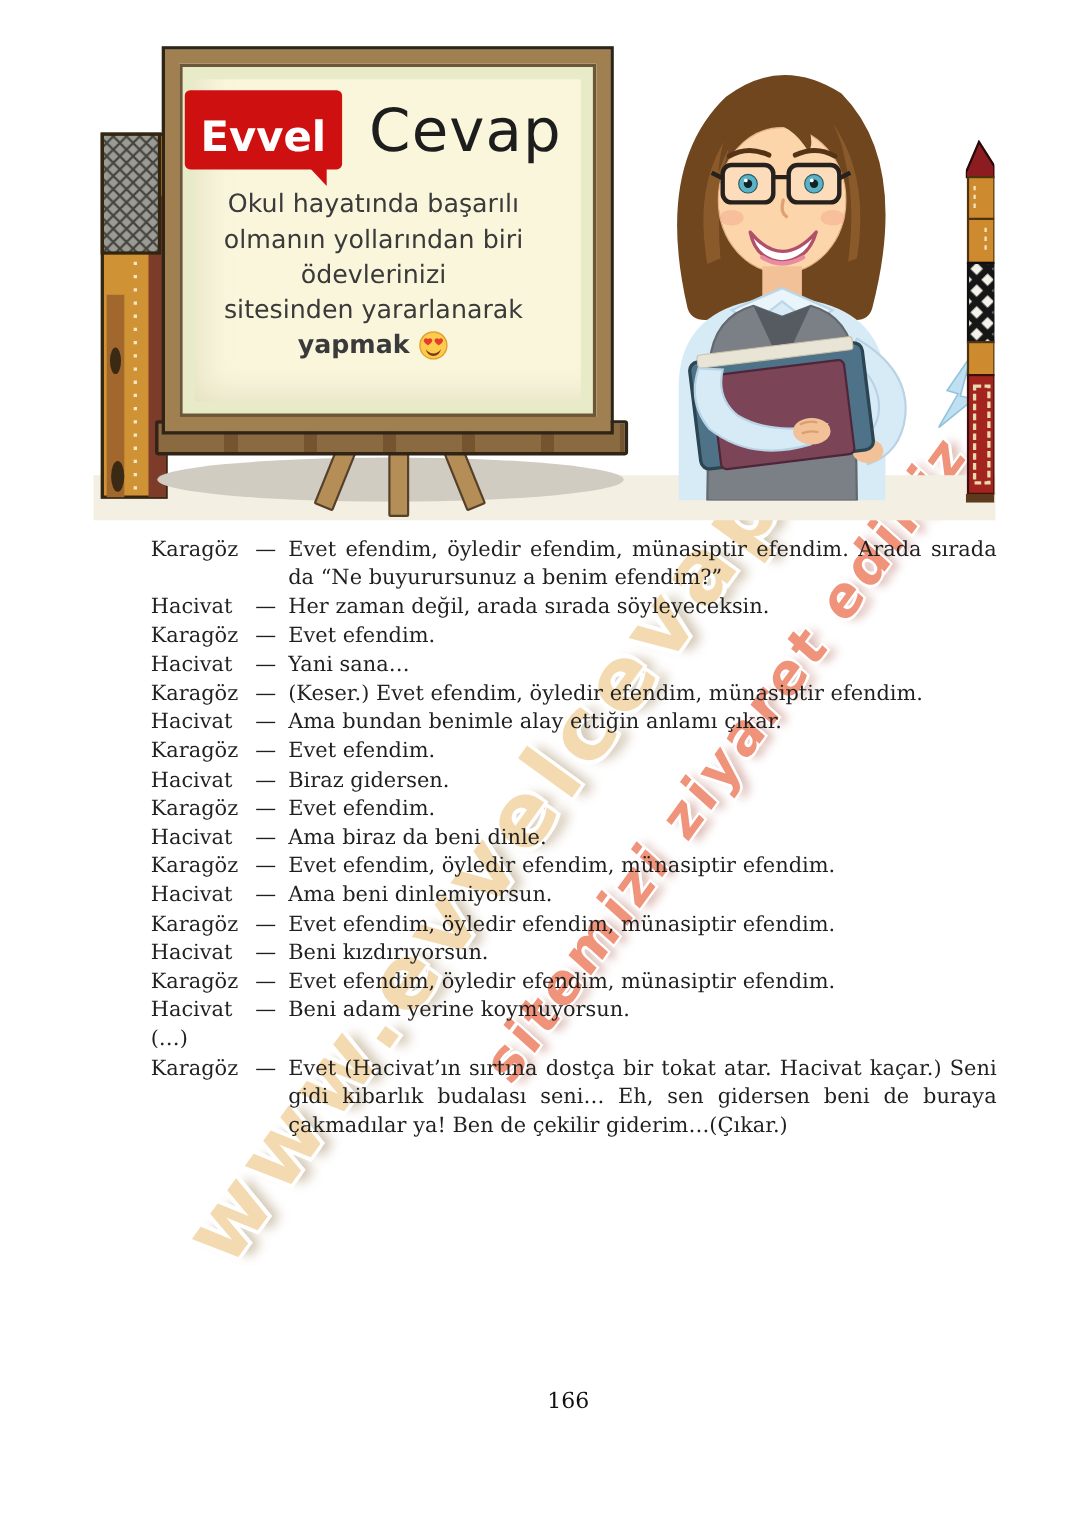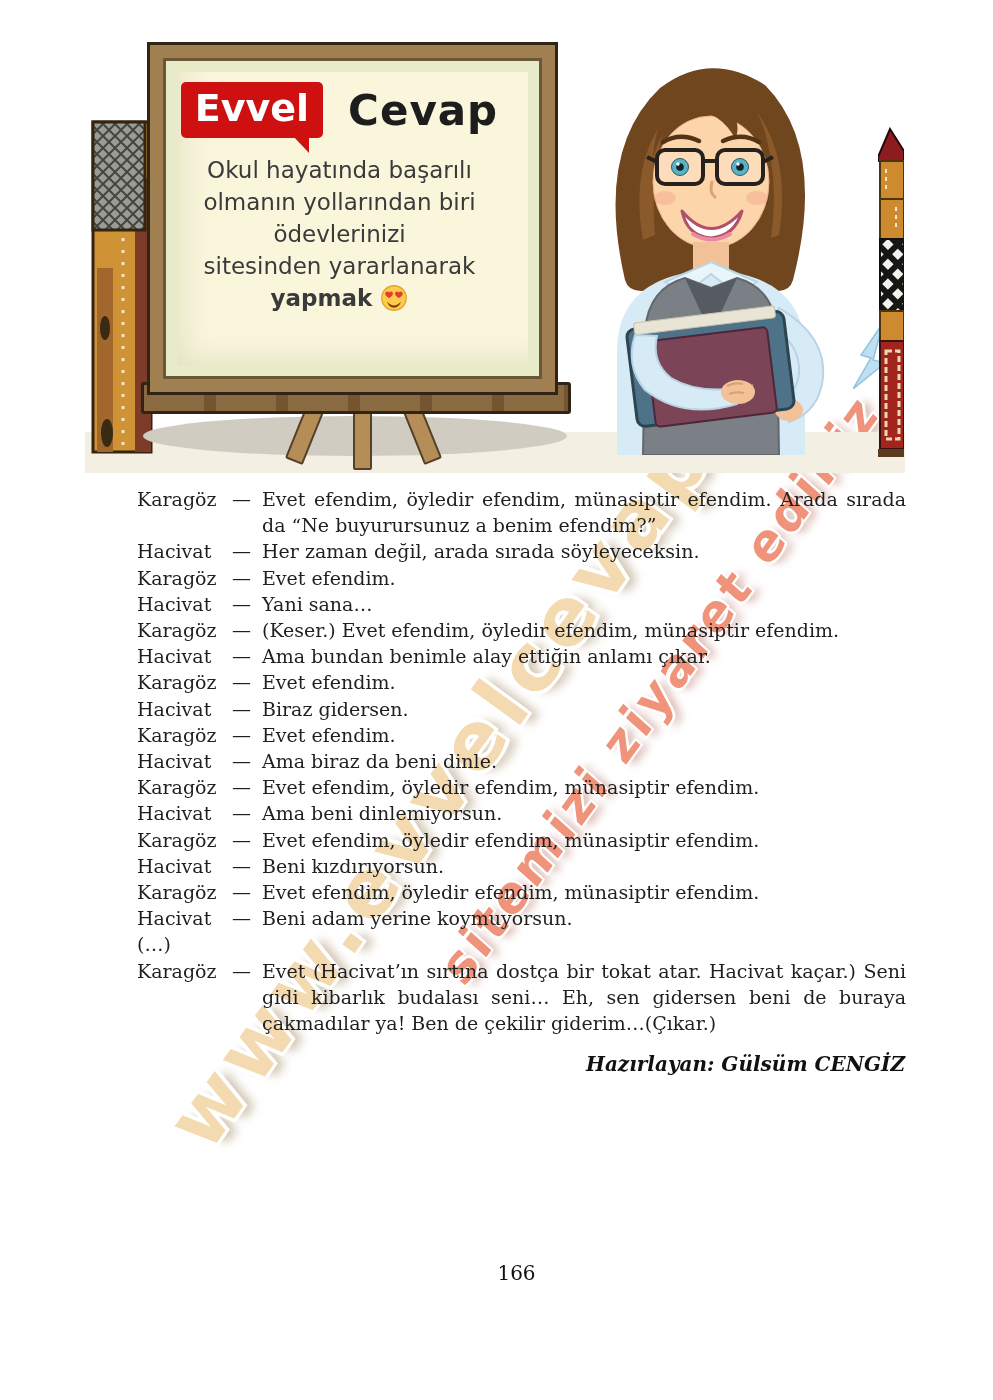--- a/index.html
+++ b/index.html
@@ -32,24 +32,24 @@
       background:repeating-linear-gradient(90deg,#8a6a40 0 60px,#74552f 60px 72px);
       border:3px solid #2f2416;border-radius:3px;}
   .easel-board{position:absolute;left:65px;top:15px;width:379px;height:321px;
       background:#faf6dc;border:13px solid #a08050;outline:3px solid #2f2416;
       box-shadow:inset 0 0 0 3px #6b5637,inset 0 0 0 14px #e8ebc7,
                  inset 18px -18px 30px rgba(160,160,120,.25);}
   .board-inner{position:absolute;left:82px;top:32px;width:345px;height:287px;
       font-family:"DejaVu Sans",sans-serif;text-align:center;}
   .logo-row{display:flex;justify-content:center;align-items:center;gap:10px;margin-top:20px;}
   .logo-evvel{position:relative;background:#cf1010;color:#fff;font-weight:bold;font-size:38px;
-      padding:4px 14px 8px;border-radius:5px;}
+      padding:20px 14px 8px;border-radius:5px;}
   .logo-evvel::after{content:"";position:absolute;right:14px;bottom:-15px;width:0;height:0;
       border-top:17px solid #cf1010;border-left:16px solid transparent;}
-  .logo-cevap{color:#1d1d1d;font-weight:bold;font-size:42px;letter-spacing:1px;margin-left:15px;}
+  .logo-cevap{color:#1d1d1d;font-weight:normal;font-size:54px;letter-spacing:1px;margin-left:15px;}
   .board-lines{margin-top:16px;font-size:23px;line-height:32px;color:#3a3a3a;font-weight:500;}
   .board-url{color:#e02222;}
   .board-last{display:inline-flex;align-items:center;gap:8px;font-weight:bold;}
   .emoji{width:28px;height:28px;vertical-align:middle;}
 
   
   .dialogue{position:absolute;left:137px;top:486px;width:769px;z-index:2;
       font-size:19px;line-height:26.2px;}
   .row{display:grid;grid-template-columns:95px 30px 1fr;}
   .row .text{text-align:justify;}
@@ -283,15 +283,14 @@
       <span class="text"></span>
     </div>
 
     <div class="row">
       <span class="speaker">Karagöz</span>
       <span class="dash">—</span>
       <span class="text">Evet (Hacivat’ın sırtına dostça bir tokat atar. Hacivat kaçar.) Seni gidi kibarlık budalası seni… Eh, sen gidersen beni de buraya çakmadılar ya! Ben de çekilir giderim…(Çıkar.)</span>
     </div>
   </div>
 
-  <div class="credit">Hazırlayan: Gülsüm CENGİZ</div>
   <div class="pagenum">166</div>
 </div>
 
 </body></html>

